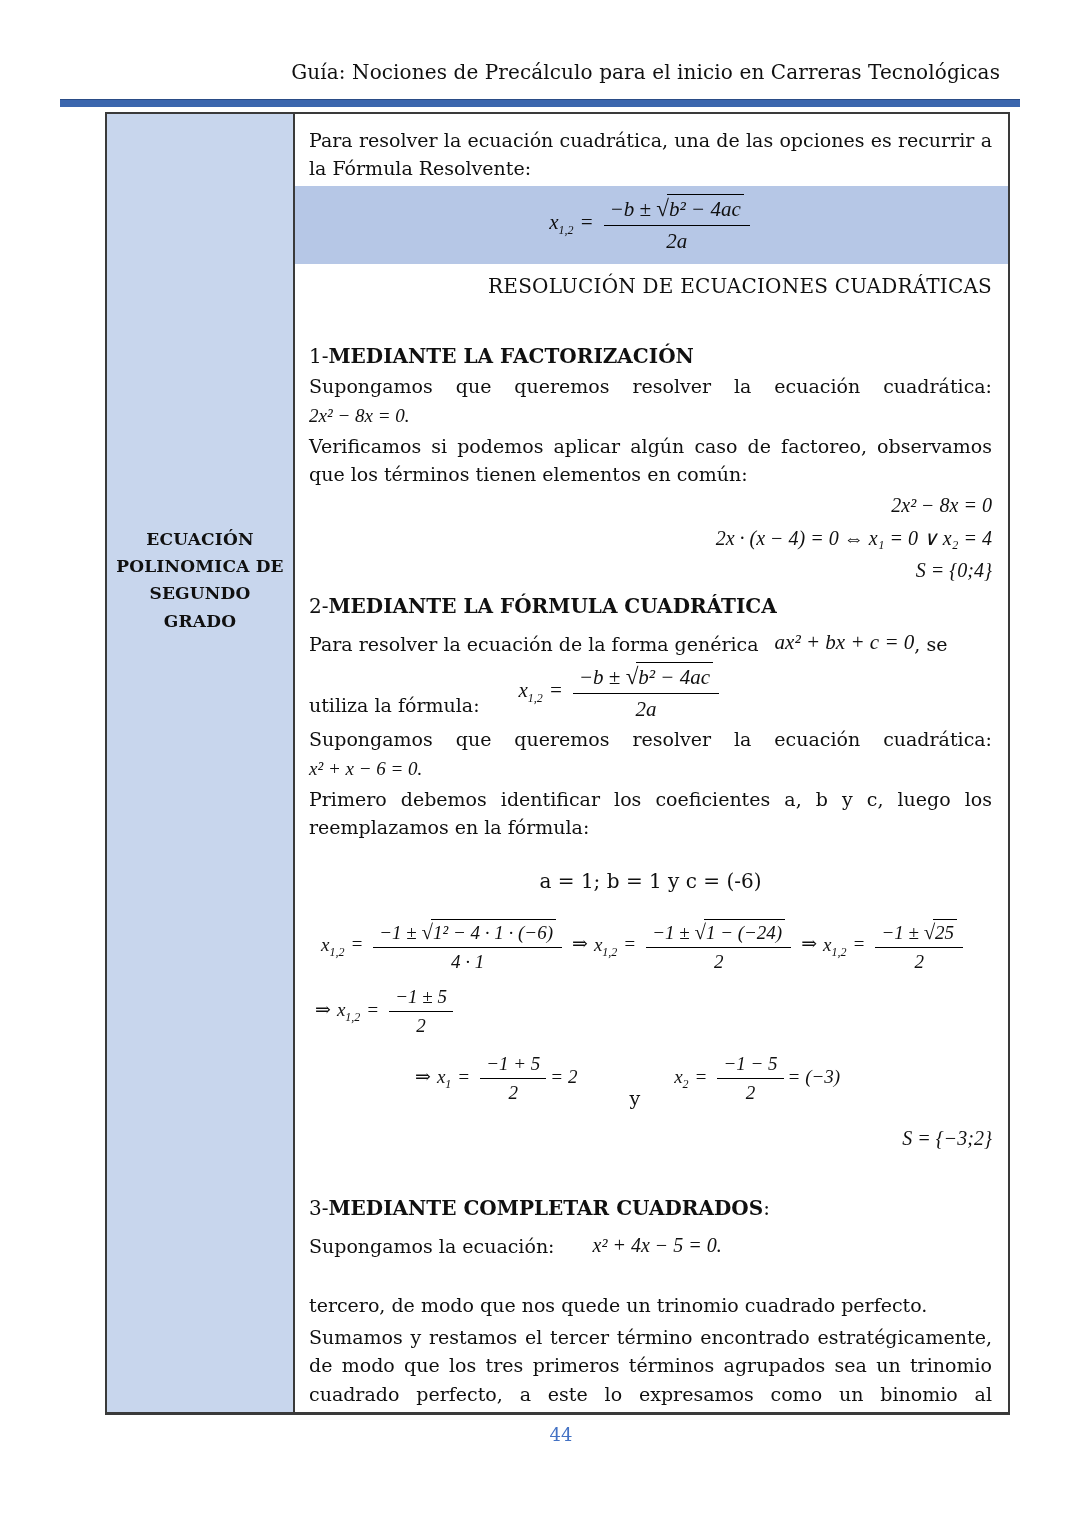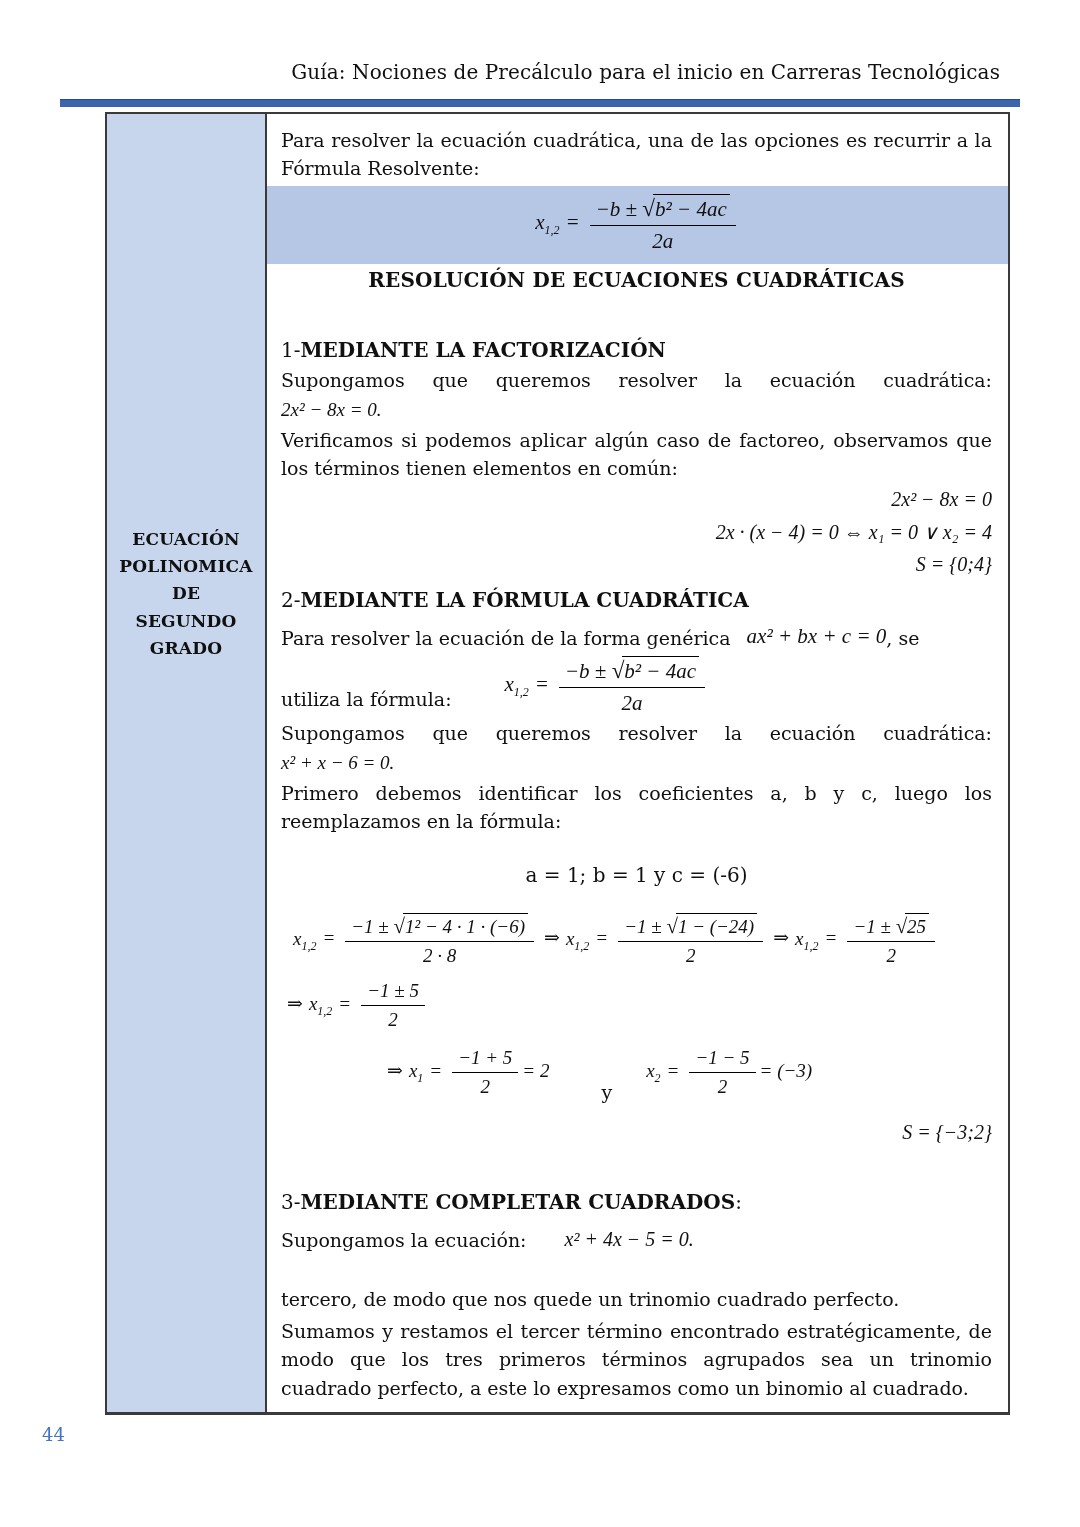--- a/index.html
+++ b/index.html
@@ -21,21 +21,21 @@
   .header-rule{
     position:absolute;top:99px;left:60px;width:960px;height:8px;
     background:var(--rule-blue);border-top:1px solid #2a4c86;
   }
   .doc-table{
     position:absolute;top:112px;left:105px;width:905px;height:1303px;
     border:2px solid var(--border-dark);border-bottom-width:3px;
     display:flex;background:#fff;
   }
   .side-cell{
-    flex:none;width:160px;background:var(--cell-blue);
+    flex:none;width:188px;background:var(--cell-blue);
     border-right:2px solid var(--border-dark);
     padding-top:412px;text-align:center;
     font-weight:bold;font-size:17px;line-height:1.6;letter-spacing:0.2px;
   }
   .main-cell{
     flex:1;padding:12px 16px 0 14px;font-size:19px;line-height:1.48;overflow:hidden;
   }
   .para{text-align:justify;}
   .jl{text-align-last:justify;}
   
@@ -47,21 +47,21 @@
   .frac .den{display:block;padding-top:2px;white-space:nowrap;}
   .sqrt{white-space:nowrap;}
   .sqrt .sgn{font-style:normal;font-size:1.1em;letter-spacing:-1px;}
   .sqrt .rad{display:inline-block;border-top:1.6px solid #000;padding:1px 3px 0 2px;margin-left:-1px;}
   .arrow{font-style:normal;margin:0 6px;font-family:"DejaVu Serif",serif;}
   
   .band{
     margin:4px -16px 0 -14px;background:var(--band-blue);
     padding:8px 0 10px;text-align:center;font-size:21px;
   }
-  .sec-main{text-align:center;font-weight:bold;font-size:20px;margin-top:2px;letter-spacing:0.2px;}
+  .sec-main{text-align:right;font-weight:normal;font-size:20px;margin-top:8px;letter-spacing:0.2px;}
   .sec{font-size:20px;margin-top:40px;}
   .sec .num{font-weight:normal;}
   .sec .t{font-weight:bold;}
   .sec.s2{margin-top:6px;}
   .sec.s3{margin-top:40px;}
   .eqline{margin:2px 0;font-size:19px;}
   .center-math{text-align:right;font-size:20px;margin:3px 0;}
   .generic-line{margin-top:8px;}
   .generic-line .gm{font-size:21px;position:relative;top:-2px;margin-left:16px;}
   .formula-row{display:flex;align-items:flex-end;margin:2px 0 2px;font-size:21px;}
@@ -72,21 +72,21 @@
   .step-row{display:flex;align-items:center;margin-top:12px;font-size:19px;}
   .sols{display:flex;align-items:center;margin:14px 0 0 100px;font-size:19px;}
   .sols .conj{align-self:flex-end;margin-bottom:-8px;padding:0 34px 0 52px;font-style:normal;font-family:"DejaVu Serif",serif;}
   .setline{text-align:right;margin-top:20px;font-size:20px;}
   .sup3-row{margin-top:8px;}
   .sup3-row .gm{font-size:20px;margin-left:38px;position:relative;top:-1px;}
   .p-tomamos{margin-top:8px;}
   .p-tercero{margin-top:30px;}
   .p-sumamos{margin-top:4px;text-align:justify;}
   .page-number{
-    position:absolute;top:1424px;left:0;width:100%;
+    position:absolute;top:1424px;left:0;width:100%;text-align:center;
     color:var(--page-number-blue);font-size:18px;padding-left:42px;
   }
 </style>
 </head>
 <body>
 
 <div class="header-title">Guía: Nociones de Precálculo para el inicio en Carreras Tecnológicas</div>
 <div class="header-rule"></div>
 
 <div class="doc-table">
@@ -127,21 +127,21 @@
       <span class="fwrap"><span class="m"><span>x</span><span class="msub">1,2</span><span class="meq">=</span><span class="frac"><span class="num"><span>−b ±</span> <span class="sqrt"><span class="sgn">√</span><span class="rad">b² − 4ac</span></span></span><span class="den">2a</span></span></span></span>
     </div>
 
     <p class="para jl">Supongamos que queremos resolver la ecuación cuadrática:</p>
     <p class="eqline m">x² + x − 6 = 0.</p>
     <p class="para">Primero debemos identificar los coeficientes a, b y c, luego los reemplazamos en la fórmula:</p>
 
     <p class="coef">a = 1; b = 1 y c = (-6)</p>
 
     <div class="chain">
-      <span class="m"><span class="arrow"></span><span>x</span><span class="msub">1,2</span><span class="meq">=</span><span class="frac"><span class="num"><span>−1 ±</span> <span class="sqrt"><span class="sgn">√</span><span class="rad">1² − 4 · 1 · (−6)</span></span></span><span class="den">2 · 8</span></span></span>
+      <span class="m"><span class="arrow"></span><span>x</span><span class="msub">1,2</span><span class="meq">=</span><span class="frac"><span class="num"><span>−1 ±</span> <span class="sqrt"><span class="sgn">√</span><span class="rad">1² − 4 · 1 · (−6)</span></span></span><span class="den">4 · 1</span></span></span>
       <span class="m"><span class="arrow">⇒</span><span>x</span><span class="msub">1,2</span><span class="meq">=</span><span class="frac"><span class="num"><span>−1 ±</span> <span class="sqrt"><span class="sgn">√</span><span class="rad">1 − (−24)</span></span></span><span class="den">2</span></span></span>
       <span class="m"><span class="arrow">⇒</span><span>x</span><span class="msub">1,2</span><span class="meq">=</span><span class="frac"><span class="num"><span>−1 ±</span> <span class="sqrt"><span class="sgn">√</span><span class="rad">25</span></span></span><span class="den">2</span></span></span>
     </div>
 
     <div class="step-row">
       <span class="m"><span class="arrow">⇒</span><span>x</span><span class="msub">1,2</span><span class="meq">=</span><span class="frac"><span class="num">−1 ± 5</span><span class="den">2</span></span></span>
     </div>
 
     <div class="sols">
       <span class="m"><span class="arrow">⇒</span><span>x</span><span class="msub">1</span><span class="meq">=</span><span class="frac"><span class="num">−1 + 5</span><span class="den">2</span></span><span>= 2</span></span>

